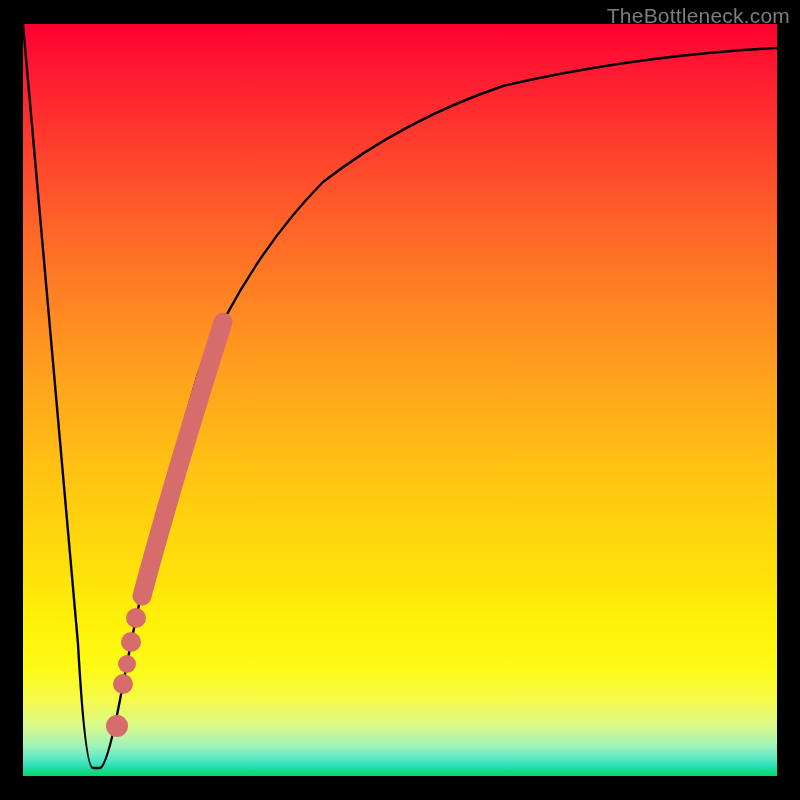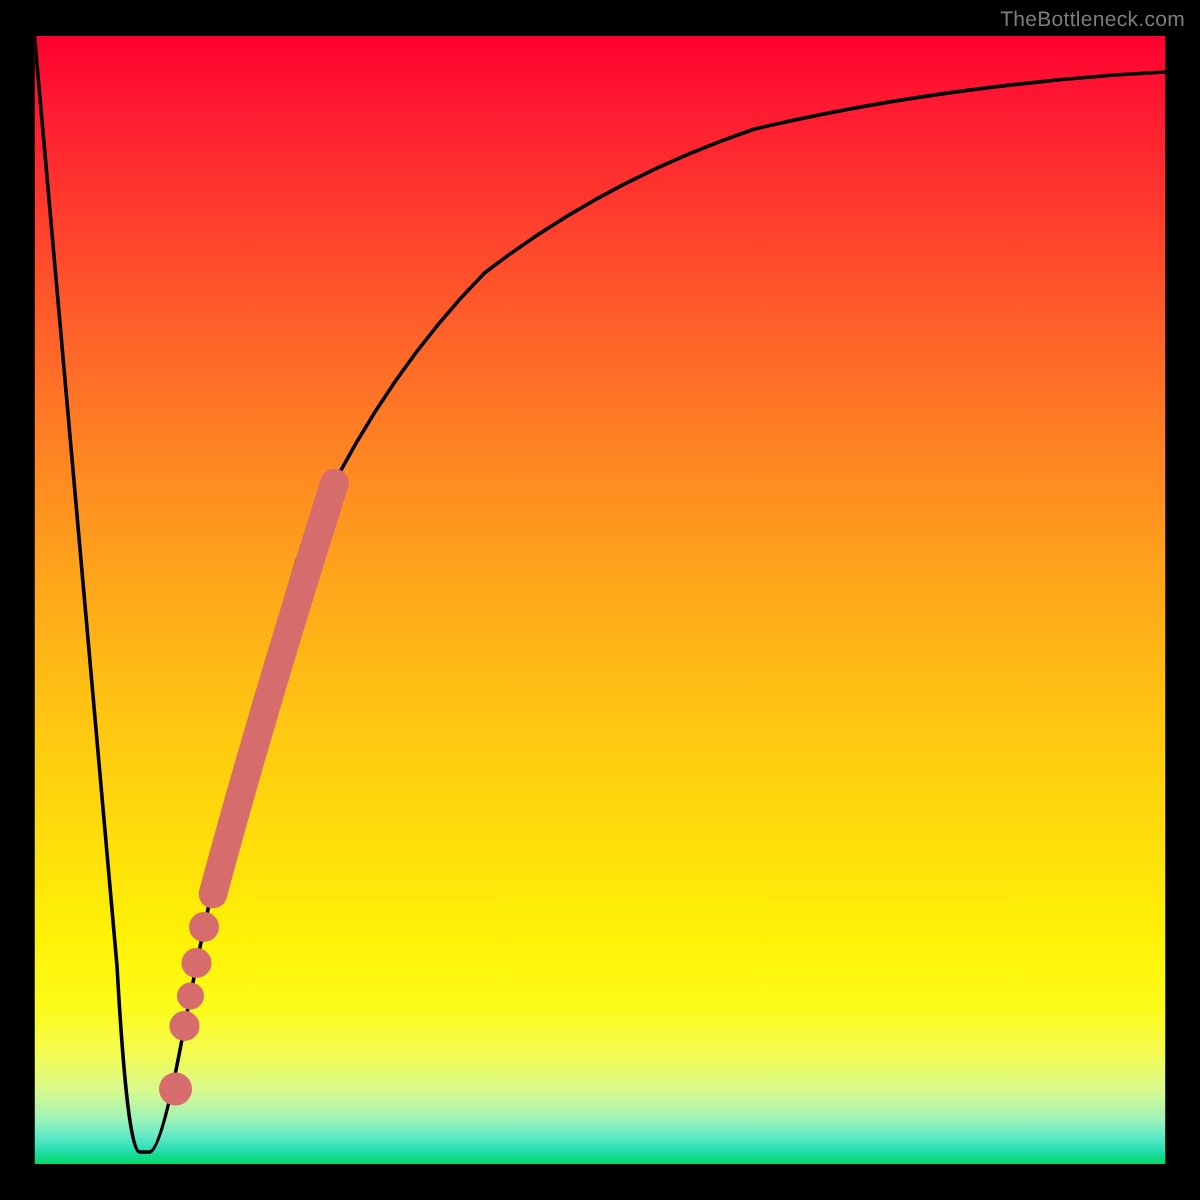--- a/index.html
+++ b/index.html
@@ -48,21 +48,21 @@
       #2fe0b6 98.6%,
       #13db8f 99.3%,
       #07d866 100%
     );
   }
   .attribution {
     position: absolute;
     top: 4px;
     right: 10px;
     color: #7d7d7d;
-    font-size: 14px;
+    font-size: 21px;
     letter-spacing: 0.2px;
     font-weight: 400;
     text-align: right;
   }
   svg.curve {
     position: absolute;
     inset: 0;
   }
 </style>
 </head>

